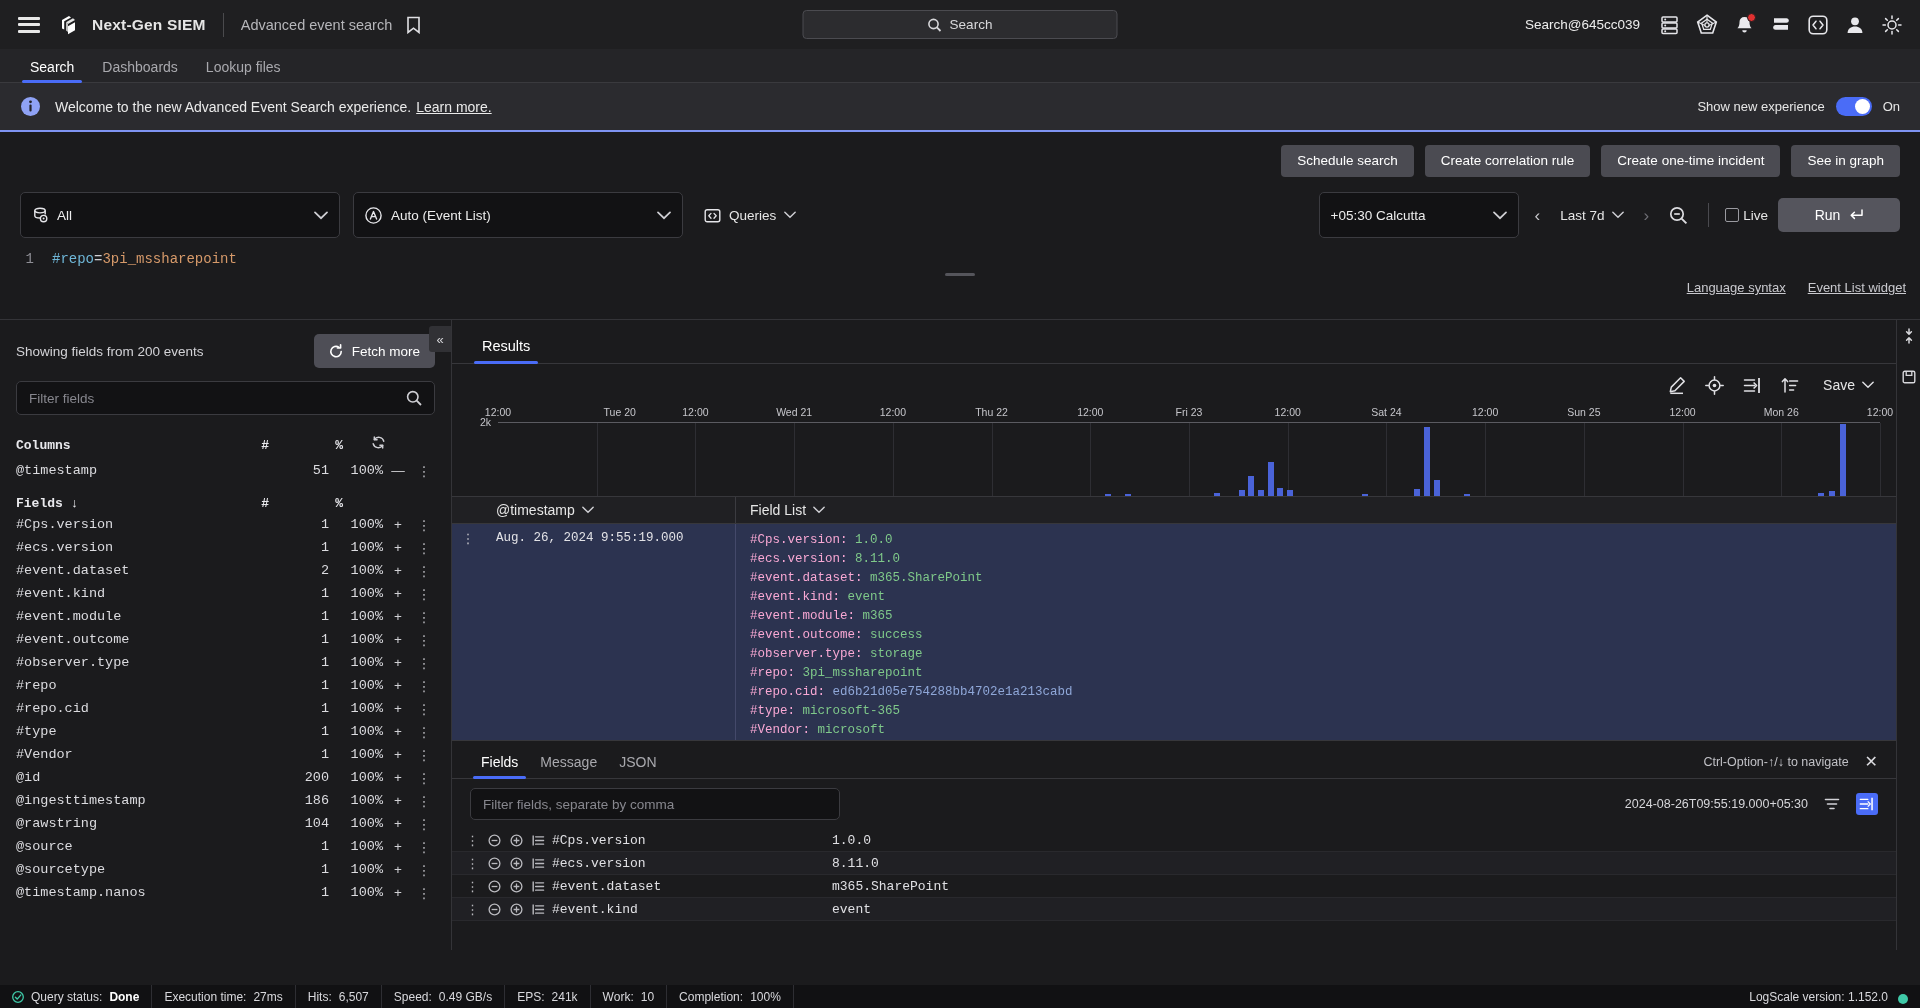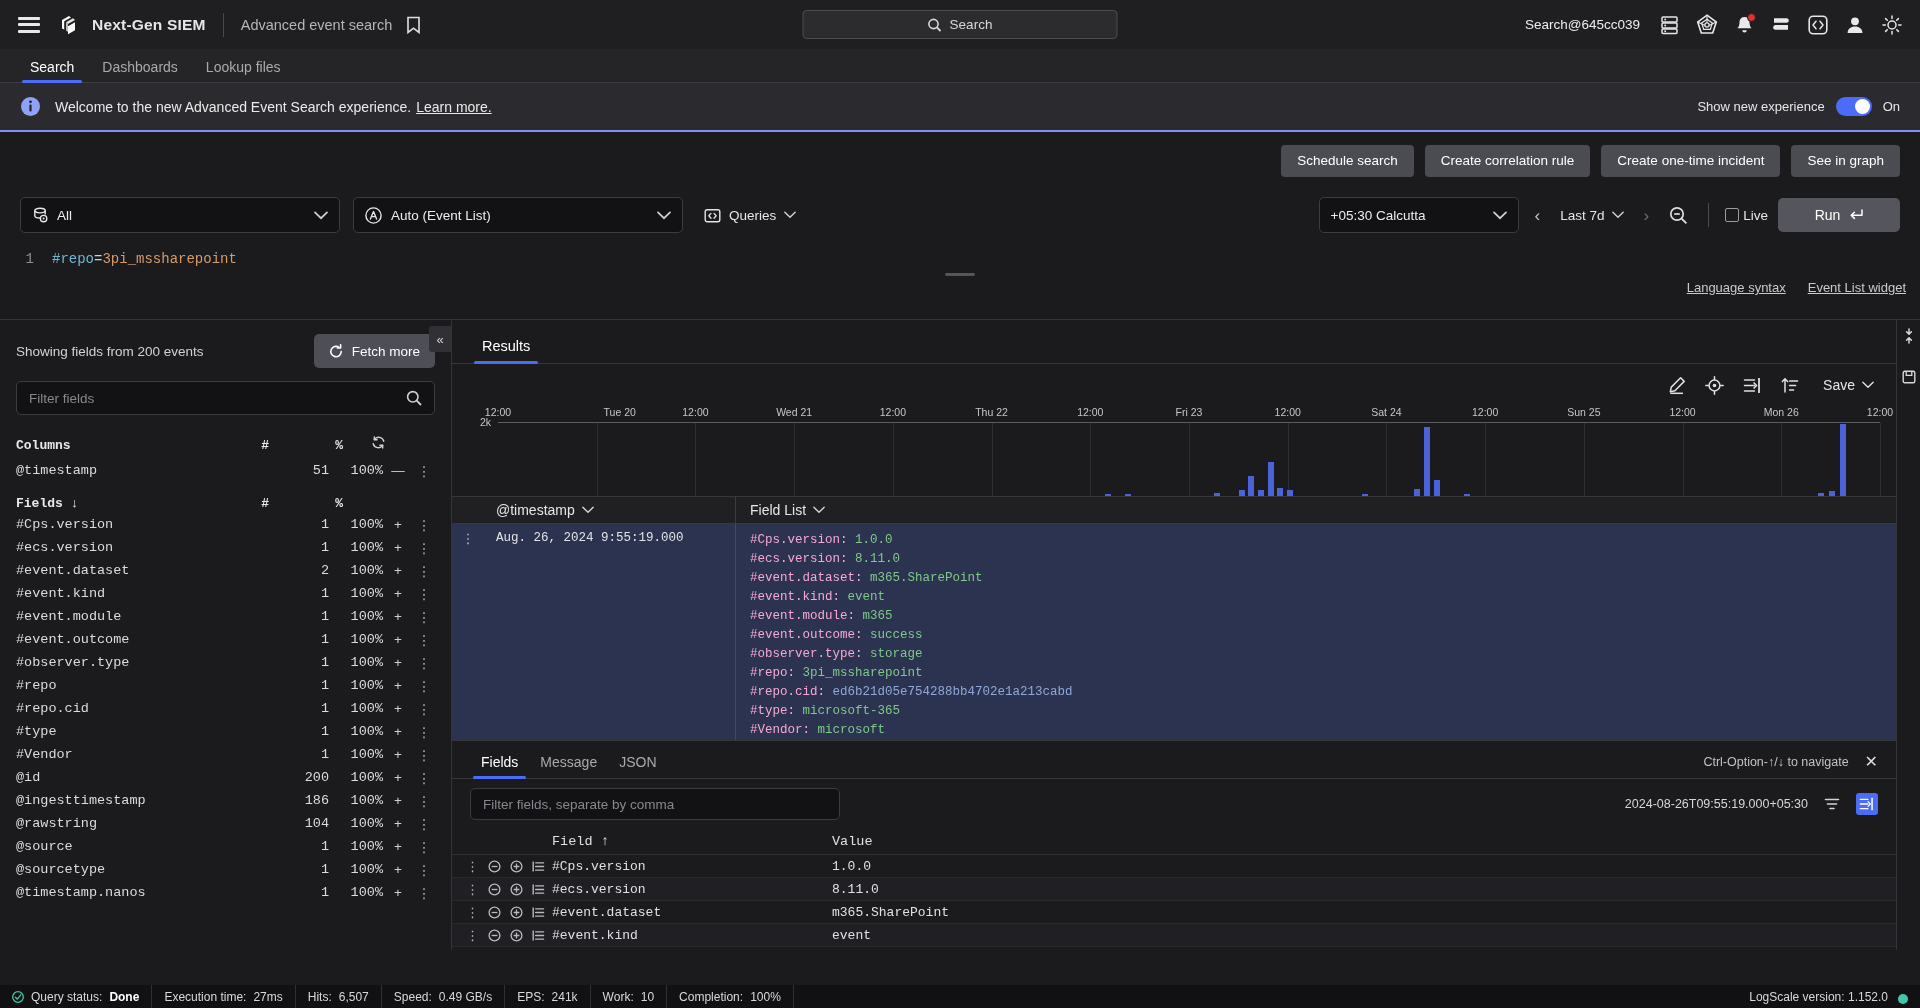--- a/index.html
+++ b/index.html
@@ -49,21 +49,21 @@
   .banner-right { margin-left:auto; display:flex; align-items:center; gap:11px;}
   .toggle { width:36px; height:19px; border-radius:10px; background:#4a6cf7; position:relative; cursor:pointer;}
   .toggle i { position:absolute; top:2px; right:2px; width:15px; height:15px; border-radius:50%; background:#fff;}
 
   
   .actionrow { height:57px; background:#1b1b1d; display:flex; align-items:center; justify-content:flex-end; padding:0 20px; gap:11px;}
   .btn { height:32px; padding:0 16px; background:#4b4b52; border:none; border-radius:4px; color:#fff; font-size:13.5px; font-family:inherit; cursor:pointer;}
 
   
   .filterrow { height:52px; background:#1b1b1d; display:flex; align-items:center; padding:0 20px; gap:13px;}
-  .sel { height:36px; background:#121214; border:1px solid #3b3b40; border-radius:5px; display:flex; align-items:center; padding:0 11px; gap:9px; cursor:pointer; color:#ededed; font-size:13.5px;}
+  .sel { height:46px; background:#121214; border:1px solid #3b3b40; border-radius:5px; display:flex; align-items:center; padding:0 11px; gap:9px; cursor:pointer; color:#ededed; font-size:13.5px;}
   .sel.w1 { width:320px;}
   .sel.w2 { width:330px;}
   .sel .cv { margin-left:auto;}
   .queries-btn { display:flex; align-items:center; gap:8px; padding:0 8px; height:34px; cursor:pointer; font-size:13.5px;}
   .filter-right { margin-left:auto; display:flex; align-items:center; gap:10px;}
   .tz { width:200px;}
   .navarrow { color:#c8c8cc; cursor:pointer; padding:3px 6px; font-size:17px; line-height:1;}
   .navarrow.dim { color:#6e6e75;}
   .range { display:flex; align-items:center; gap:7px; cursor:pointer; font-size:13.5px; padding:0 4px;}
   .divline { width:1px; height:24px; background:#4a4a4f; margin:0 6px;}
@@ -732,25 +732,20 @@
           <span class="iconbtn on">
             <svg width="16" height="16" viewBox="0 0 19 19">
                 <path d="M1.5 4h9M1.5 9.5h9M1.5 15h9" stroke="#fff" stroke-width="1.6" stroke-linecap="round"></path>
                 <line x1="15.5" y1="2" x2="15.5" y2="17" stroke="#fff" stroke-width="1.8"></line>
                 <path d="M10.4 6.4l3 3.1-3 3.1" fill="none" stroke="#fff" stroke-width="1.5" stroke-linejoin="round"></path>
               </svg>
           </span>
         </div>
       </div>
       <div class="d-table">
-        <div class="dt-head">
-          <span class="dt-acts"></span>
-          <span class="dt-field"><span>Field</span> <span>↑</span></span>
-          <span class="dt-val">Value</span>
-        </div>
         <div id="detail-rows">
             <div class="dt-row">
               <span class="dt-acts">
                 <span>⋮</span>
                 <span>
                   <svg width="13" height="13" viewBox="0 0 13 13">
                     <circle cx="6.5" cy="6.5" r="5.4" fill="none" stroke="#b9b9be" stroke-width="1.3"></circle>
                     <line x1="3.6" y1="6.5" x2="9.4" y2="6.5" stroke="#b9b9be" stroke-width="1.3"></line>
                   </svg>
                 </span>

